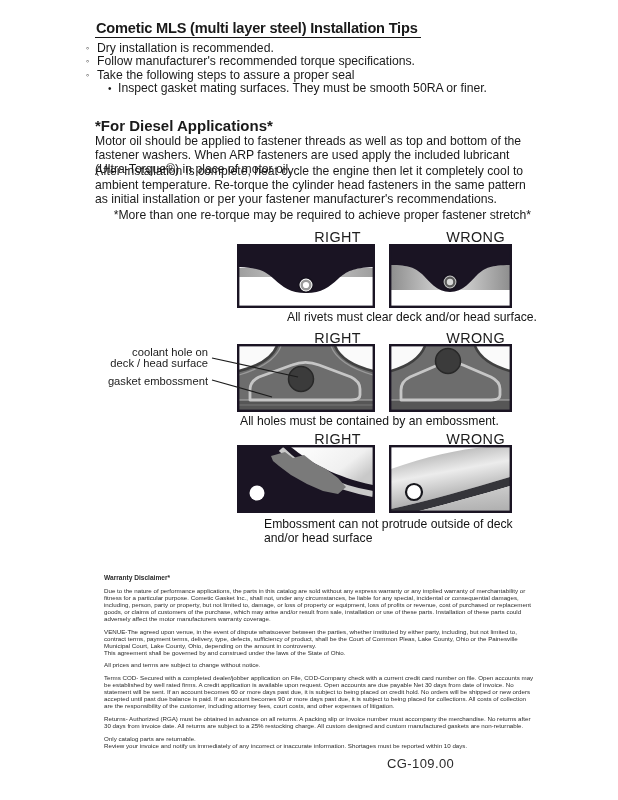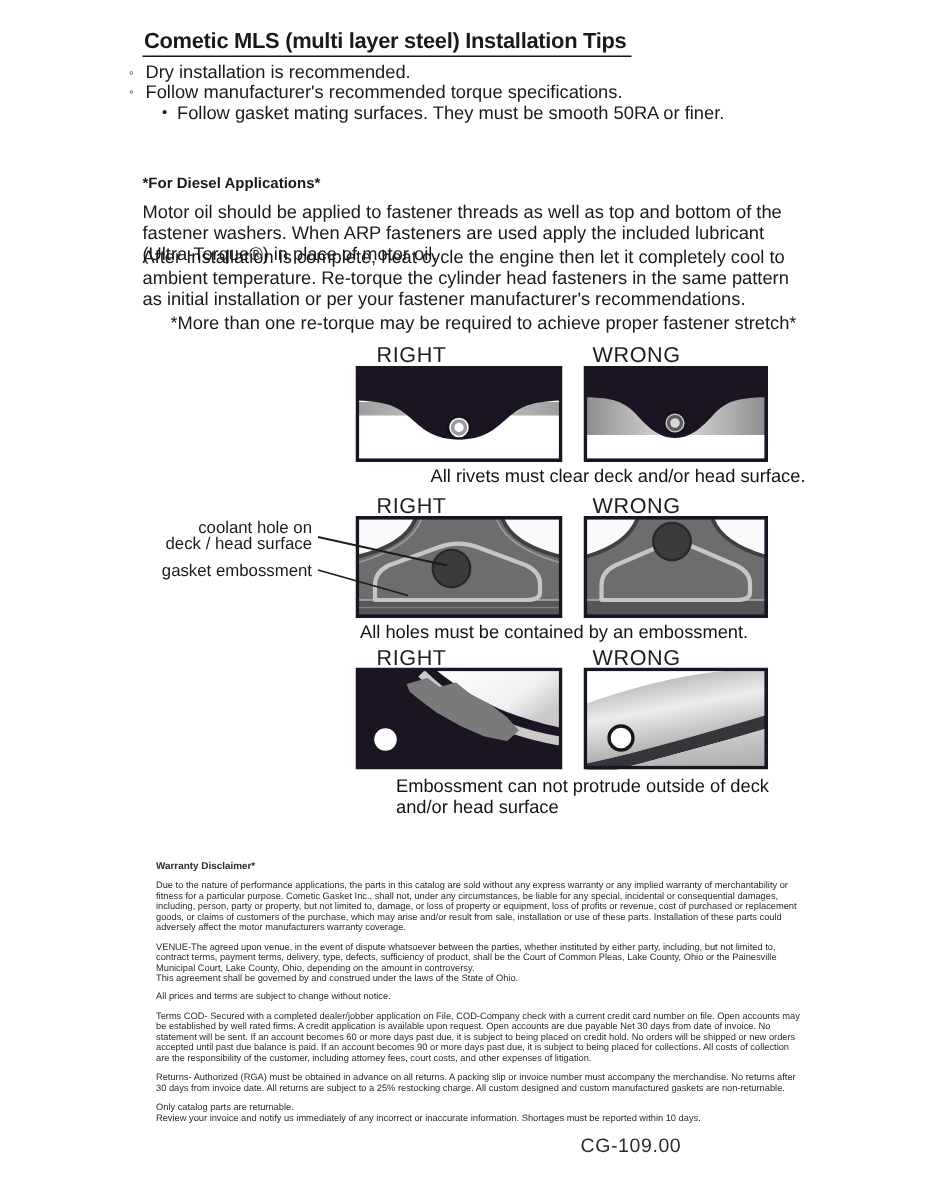--- a/index.html
+++ b/index.html
@@ -8,26 +8,26 @@
   .abs{position:absolute;}
   .title{left:95px;top:20px;font-size:14.6px;font-weight:700;letter-spacing:-0.2px;
          border-bottom:1.6px solid #151515;padding:0 3px 1px 1px;}
   .bullets{left:86px;top:42px;width:470px;font-size:12.2px;line-height:13.3px;}
   .bline{display:flex;}
   .bline .m1{width:11px;font-size:9px;line-height:13.3px;}
   .bline .m1::before{content:"◦";}
   .sline{display:flex;padding-left:22px;}
   .sline .m2{width:10px;font-size:10px;line-height:13.3px;}
   .sline .m2::before{content:"•";}
-  .diesel-h{left:95px;top:117px;font-size:10px;font-weight:700;}
+  .diesel-h{left:95px;top:117px;font-size:15px;font-weight:700;}
   .para{left:95px;width:436px;font-size:12.2px;line-height:14px;}
   .dp1{top:134px;}
   .dp2{top:164px;}
   .dnote{top:208px;text-align:right;}
-  .dg-label{width:110px;text-align:left;font-size:14.4px;letter-spacing:0.4px;color:#1c1c1c;}
+  .dg-label{width:110px;text-align:right;font-size:14.4px;letter-spacing:0.4px;color:#1c1c1c;}
   .caption{font-size:12.2px;line-height:13.5px;color:#141414;}
   .panel{z-index:1;}
   .panel svg{display:block;width:100%;height:100%;}
   .ann{width:112px;text-align:right;font-size:11.2px;line-height:11.4px;color:#1b1b1b;}
   .leads{z-index:3;pointer-events:none;}
   .warranty{left:104px;top:574px;width:430px;font-size:6.2px;line-height:7.1px;color:#2b2b2b;}
   .warranty p{margin:0;}
   .warranty .mt{margin-top:5.5px;}
   .warranty .wh{font-weight:700;font-size:6.6px;}
   .footer{left:387px;top:756px;font-size:13px;letter-spacing:0.4px;color:#2a2a2a;}
@@ -41,23 +41,27 @@
 
   <div class="abs bullets">
     <div class="bline">
         <span class="m1"></span>
         <span>Dry installation is recommended.</span>
       </div>
     <div class="bline">
         <span class="m1"></span>
         <span>Follow manufacturer's recommended torque specifications.</span>
       </div>
+    <div class="bline">
+        <span class="m1"></span>
+        <span>Take the following steps to assure a proper seal</span>
+      </div>
     <div class="sline">
         <span class="m2"></span>
-        <span>Follow gasket mating surfaces.  They must be smooth 50RA or finer.</span>
+        <span>Inspect gasket mating surfaces.  They must be smooth 50RA or finer.</span>
       </div>
   </div>
 
   <div class="abs diesel-h">*For Diesel Applications*</div>
   <div class="abs para dp1">Motor oil should be applied to fastener threads as well as top and bottom of the fastener washers. When ARP fasteners are used apply the included lubricant (Ultra-Torque®) in place of motor oil.</div>
   <div class="abs para dp2">After Installation is complete, heat cycle the engine then let it completely cool to ambient temperature. Re-torque the cylinder head fasteners in the same pattern as initial installation or per your fastener manufacturer's recommendations.</div>
   <div class="abs para dnote">*More than one re-torque may be required to achieve proper fastener stretch*</div>
 
   <div class="abs dg-label" style="left:251px;top:229px;">RIGHT</div>
   <div class="abs dg-label" style="left:395px;top:229px;">WRONG</div>

